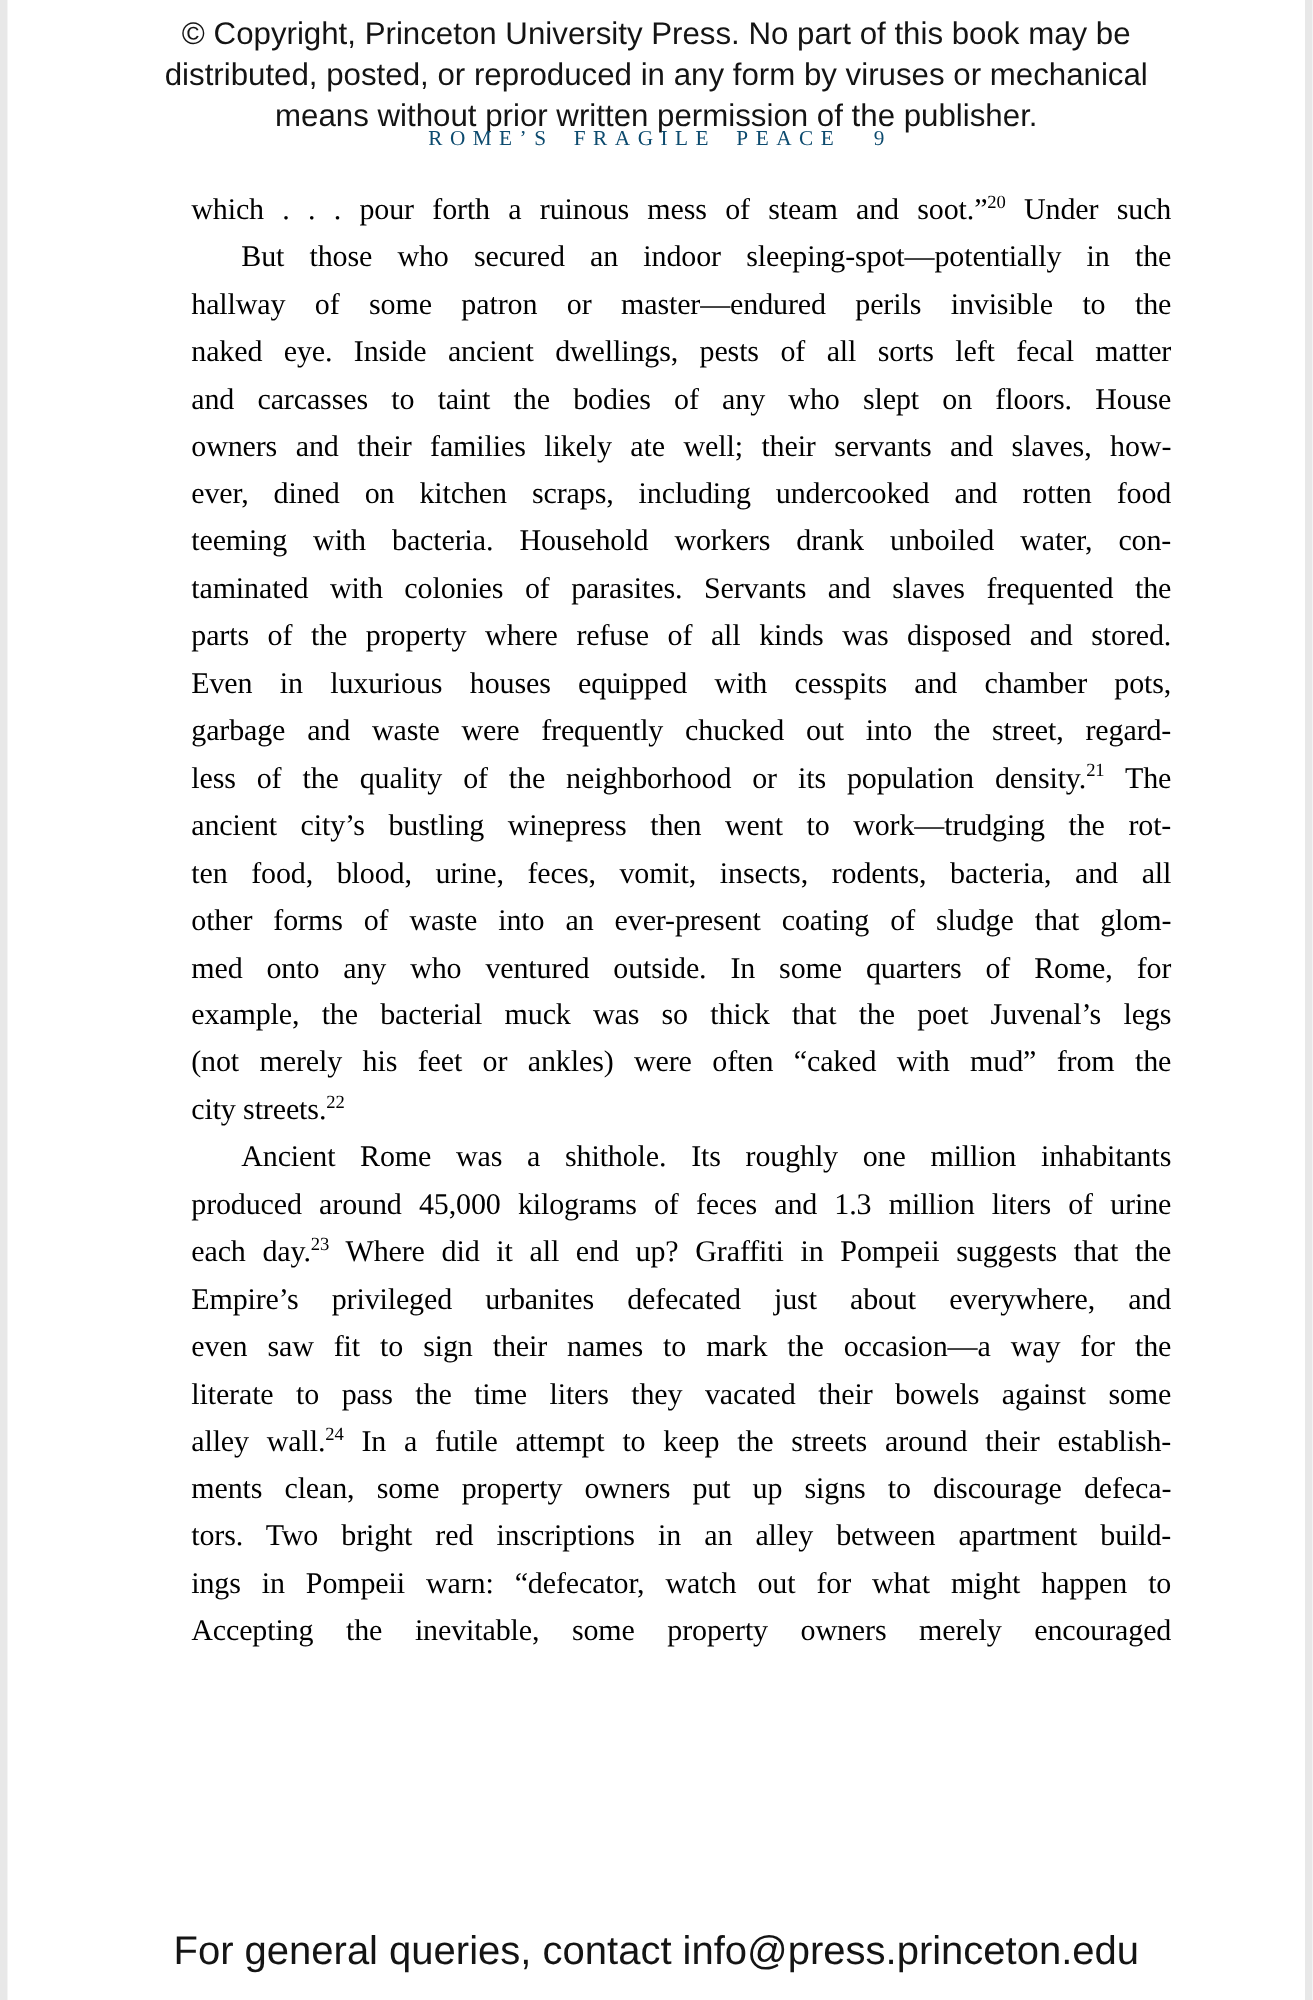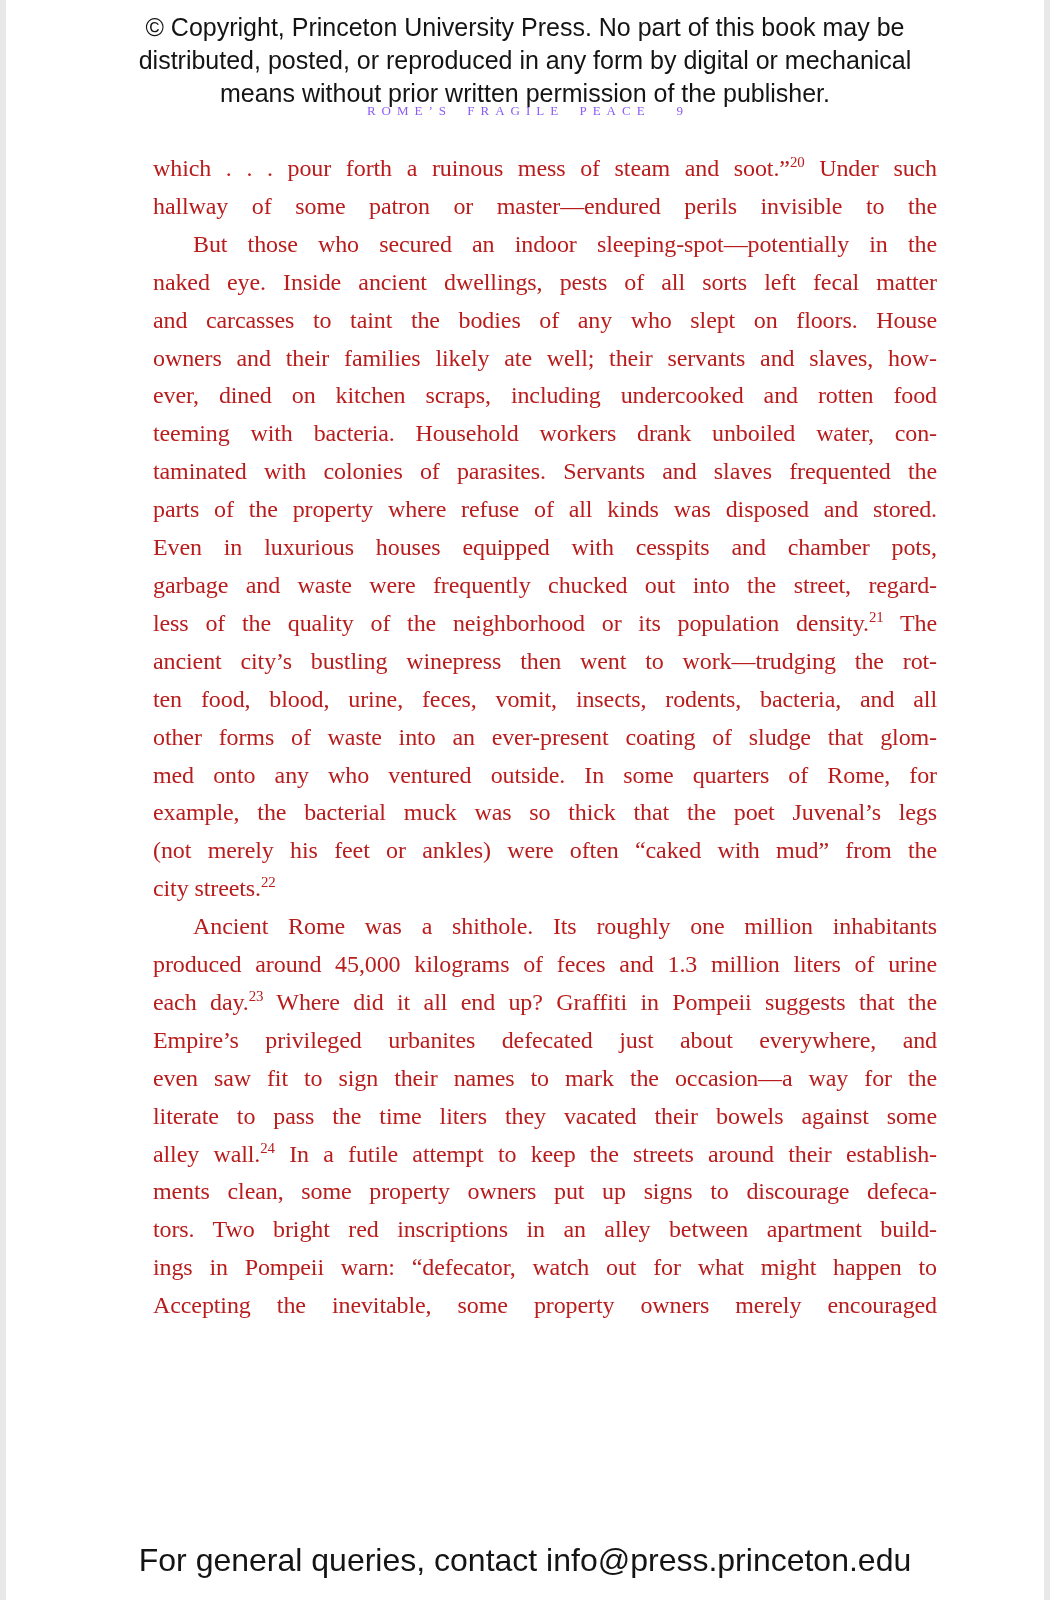--- a/index.html
+++ b/index.html
@@ -26,41 +26,41 @@
     color: #141414;
   }
   
   .running-head {
     position: absolute;
     top: 97px;
     left: 0;
     width: 100%;
     text-align: center;
     font-family: "Liberation Serif", "DejaVu Serif", serif;
-    font-size: 13px;
+    font-size: 17px;
     line-height: 28px;
-    color: #8b5cf6;
+    color: #0c4a6e;
   }
   .running-head .head-title {
     letter-spacing: 6px;
     word-spacing: 6px;
   }
   .running-head .head-pagenum {
     margin-left: 26px;
     letter-spacing: 0;
   }
   
   .body-text {
     position: absolute;
     top: 150px;
     left: 147px;
     width: 784px;
     font-family: "Liberation Serif", "DejaVu Serif", serif;
     font-size: 24px;
-    color: #b91c1c;
+    color: #000000;
   }
   .bodyline {
     text-align: justify;
     text-align-last: justify;
     line-height: 37.9px;
     max-height: 38px;
     overflow: hidden;
     letter-spacing: -0.1px;
   }
   .bodyline.lastline { text-align-last: left; }
@@ -83,35 +83,35 @@
     color: #141414;
   }
 </style>
 </head>
 <body>
 
 <div class="page">
 
   <div class="copyright">
     <div>© Copyright, Princeton University Press. No part of this book may be</div>
-    <div>distributed, posted, or reproduced in any form by digital or mechanical</div>
+    <div>distributed, posted, or reproduced in any form by viruses or mechanical</div>
     <div>means without prior written permission of the publisher.</div>
   </div>
 
   <div class="running-head">
     <span class="head-title">ROME’S FRAGILE PEACE</span><span class="head-pagenum">9</span>
   </div>
 
   <div class="body-text">
       <div class="paragraph">
         <div class="bodyline">which . . . pour forth a ruinous mess of steam and soot.”<sup class="fnref">20</sup> Under such</div>
       </div>
       <div class="paragraph">
+        <div class="bodyline indent">But those who secured an indoor sleeping-spot—potentially in the</div>
         <div class="bodyline">hallway of some patron or master—endured perils invisible to the</div>
-        <div class="bodyline indent">But those who secured an indoor sleeping-spot—potentially in the</div>
         <div class="bodyline">naked eye. Inside ancient dwellings, pests of all sorts left fecal matter</div>
         <div class="bodyline">and carcasses to taint the bodies of any who slept on floors. House</div>
         <div class="bodyline">owners and their families likely ate well; their servants and slaves, how-</div>
         <div class="bodyline">ever, dined on kitchen scraps, including undercooked and rotten food</div>
         <div class="bodyline">teeming with bacteria. Household workers drank unboiled water, con-</div>
         <div class="bodyline">taminated with colonies of parasites. Servants and slaves frequented the</div>
         <div class="bodyline">parts of the property where refuse of all kinds was disposed and stored.</div>
         <div class="bodyline">Even in luxurious houses equipped with cesspits and chamber pots,</div>
         <div class="bodyline">garbage and waste were frequently chucked out into the street, regard-</div>
         <div class="bodyline">less of the quality of the neighborhood or its population density.<sup class="fnref">21</sup> The</div>

